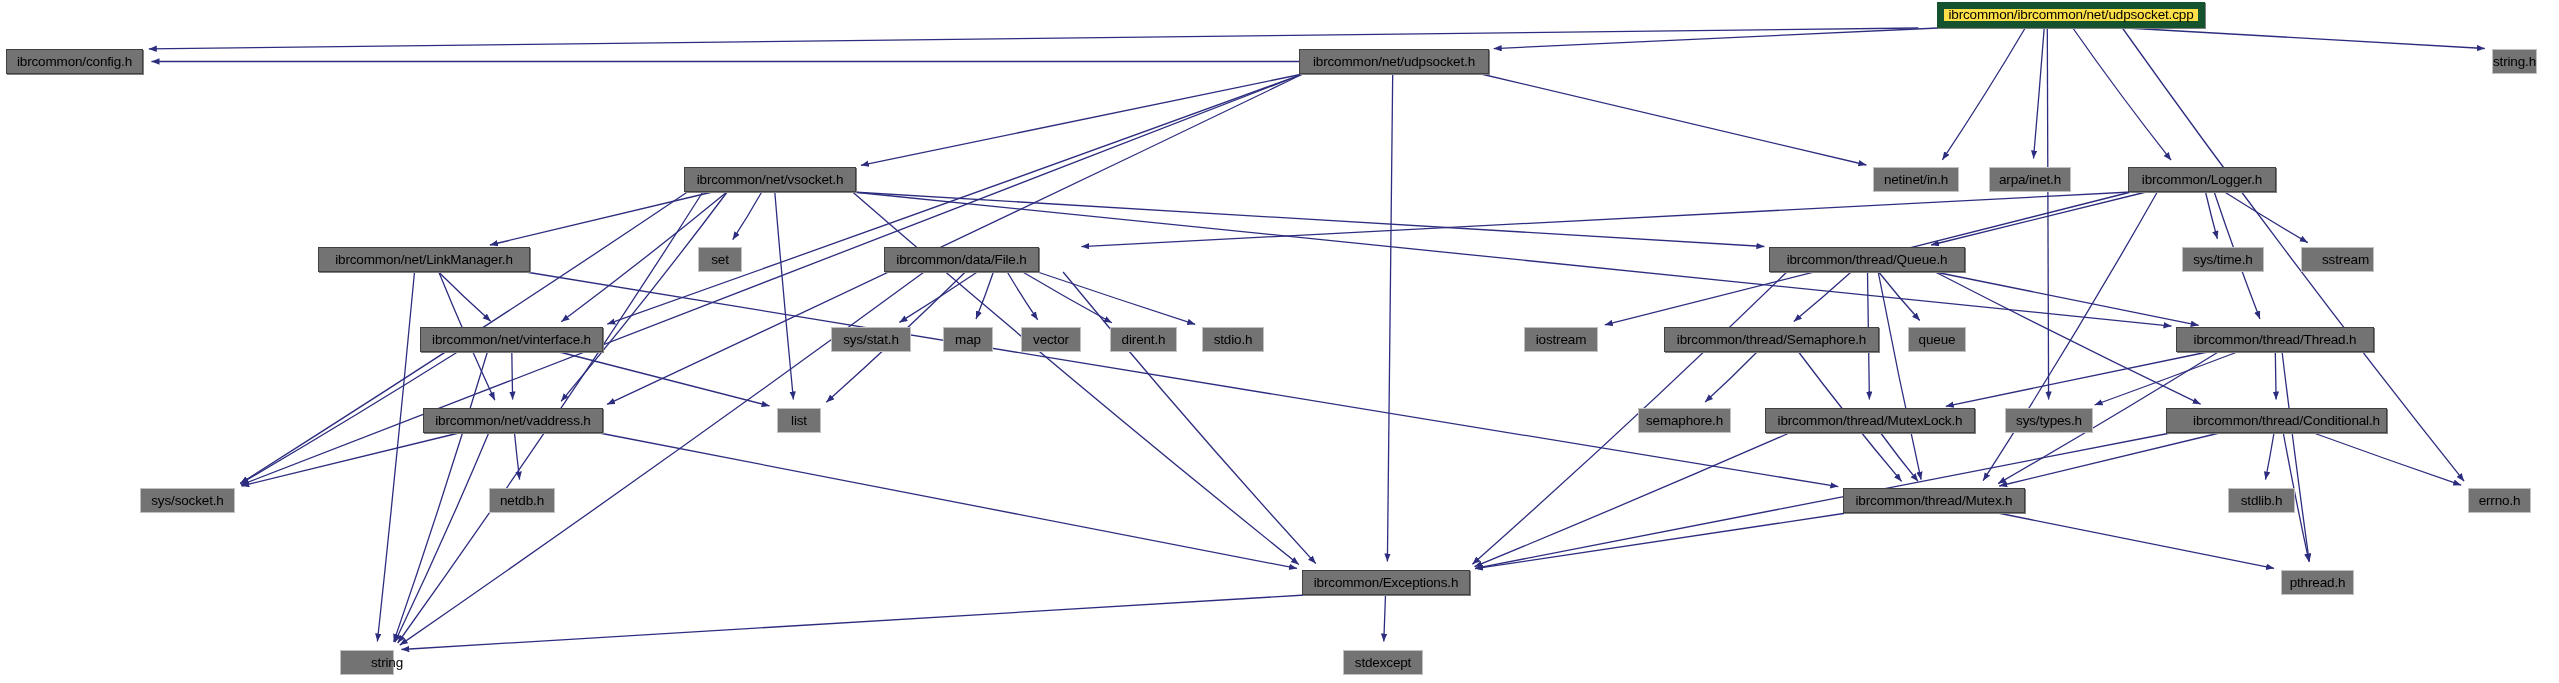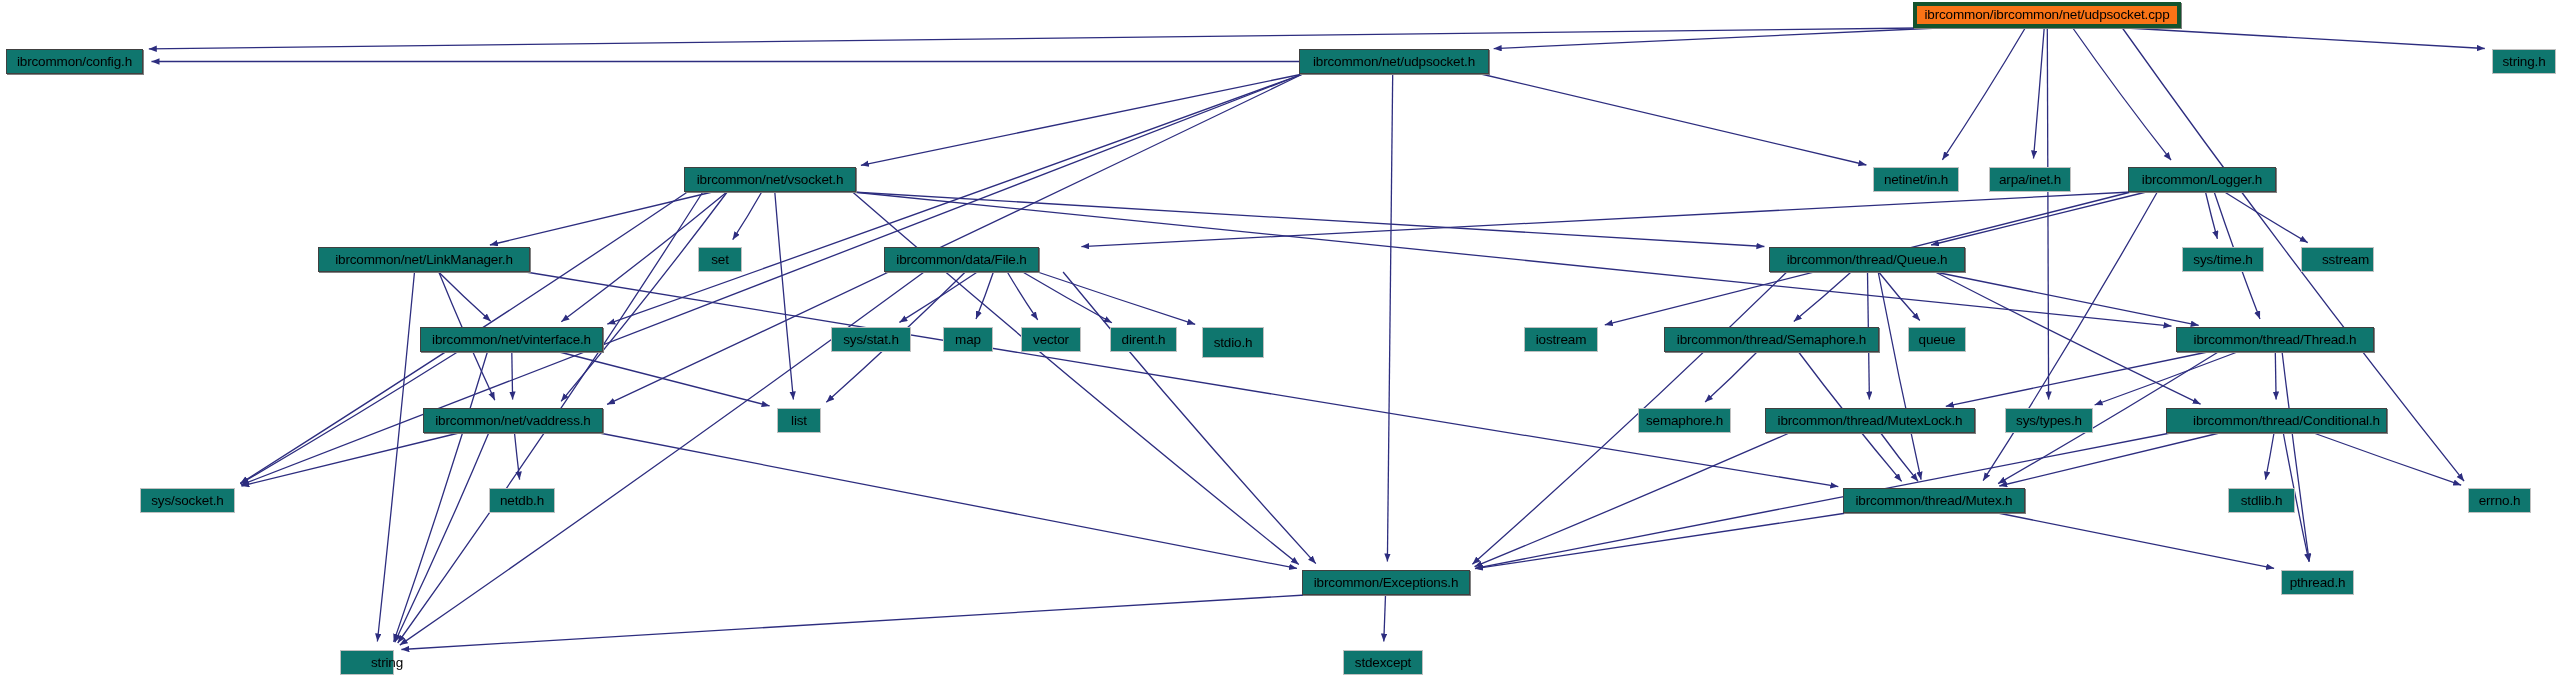--- a/index.html
+++ b/index.html
@@ -19,36 +19,37 @@
     height:683px;
     pointer-events:none;
   }
   .node{
     position:absolute;
     box-sizing:border-box;
     display:flex;
     align-items:center;
     justify-content:center;
     white-space:nowrap;
-    background:#0f766e;
+    background:#737373;
     border:1px solid #c0c0c0;
     color:#000000;
     font-size:13.5px;
     line-height:1;
     letter-spacing:-0.15px;
     z-index:5;
   }
   .node.solid{
     border:1px solid #404040;
     box-shadow:1px 1px 0 0 #808080;
   }
   .node.root{
-    background:#f97316;
-    border:4px solid #14532d;
+    background:#fde047;
+    border:7px solid #14532d;
     box-shadow:1px 1px 0 0 #808080;
+    margin-left:24px;
   }
   .node span{pointer-events:none;}
 </style>
 </head>
 <body>
 
 <div id="canvas">
   <svg id="edges" viewBox="0 0 2559 683" preserveAspectRatio="none" xmlns="http://www.w3.org/2000/svg">
     <defs>
       <marker id="ah" markerWidth="9" markerHeight="9" refX="8" refY="3.2" orient="auto" markerUnits="userSpaceOnUse">
@@ -137,21 +138,21 @@
   </svg>
 <div class="node root" style="left: 1913px; top: 2px; width: 268px; height: 26px;">
       <span>ibrcommon/ibrcommon/net/udpsocket.cpp</span>
     </div>
     <div class="node solid" style="left: 6px; top: 49px; width: 137px; height: 25px;">
       <span>ibrcommon/config.h</span>
     </div>
     <div class="node solid" style="left: 1299px; top: 49px; width: 190px; height: 25px;">
       <span>ibrcommon/net/udpsocket.h</span>
     </div>
-    <div class="node ext" style="left: 2492px; top: 49px; width: 64px; height: 25px;">
+    <div class="node ext" style="left: 2492px; top: 49px; width: 45px; height: 25px;">
       <span>string.h</span>
     </div>
     <div class="node solid" style="left: 684px; top: 167px; width: 172px; height: 25px;">
       <span>ibrcommon/net/vsocket.h</span>
     </div>
     <div class="node ext" style="left: 1873px; top: 167px; width: 86px; height: 25px;">
       <span>netinet/in.h</span>
     </div>
     <div class="node ext" style="left: 1989px; top: 167px; width: 82px; height: 25px;">
       <span>arpa/inet.h</span>
@@ -185,21 +186,21 @@
     </div>
     <div class="node ext" style="left: 943px; top: 327px; width: 50px; height: 25px;">
       <span>map</span>
     </div>
     <div class="node ext" style="left: 1021px; top: 327px; width: 60px; height: 25px;">
       <span>vector</span>
     </div>
     <div class="node ext" style="left: 1110px; top: 327px; width: 67px; height: 25px;">
       <span>dirent.h</span>
     </div>
-    <div class="node ext" style="left: 1202px; top: 327px; width: 62px; height: 31px;">
+    <div class="node ext" style="left: 1202px; top: 327px; width: 62px; height: 25px;">
       <span>stdio.h</span>
     </div>
     <div class="node ext" style="left: 1524px; top: 327px; width: 74px; height: 25px;">
       <span>iostream</span>
     </div>
     <div class="node solid" style="left: 1664px; top: 327px; width: 215px; height: 25px;">
       <span>ibrcommon/thread/Semaphore.h</span>
     </div>
     <div class="node ext" style="left: 1908px; top: 327px; width: 58px; height: 25px;">
       <span>queue</span>

